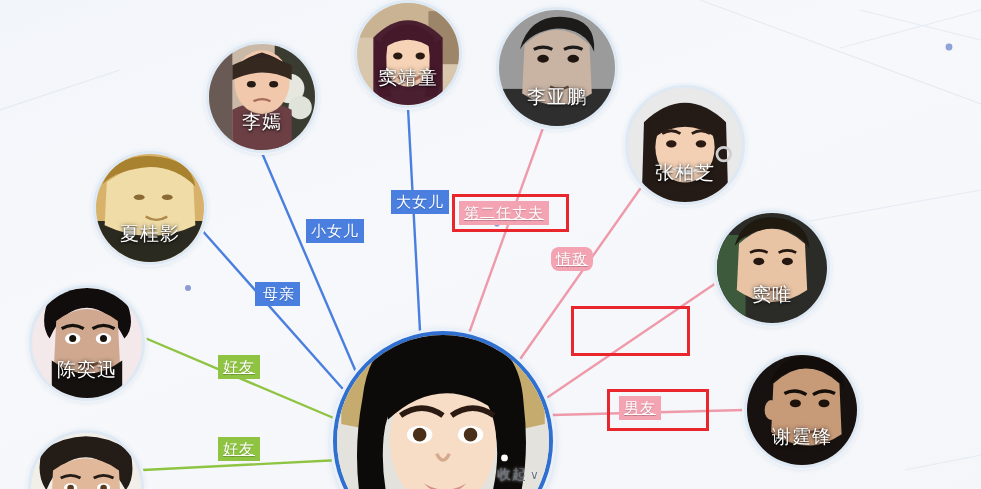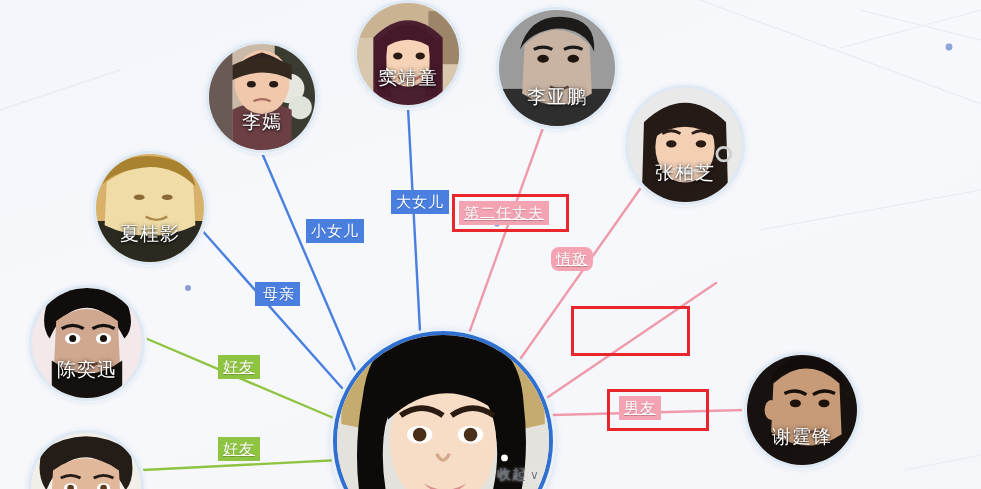--- a/index.html
+++ b/index.html
@@ -185,20 +185,34 @@
       <path d="M30 40 Q38 35 46 40" stroke="#2b1d16" stroke-width="2.4" fill="none"></path>
       <path d="M56 40 Q64 35 72 40" stroke="#2b1d16" stroke-width="2.4" fill="none"></path>
       <ellipse cx="38" cy="49" rx="4.6" ry="3.2" fill="#2a1a12"></ellipse>
       <ellipse cx="64" cy="49" rx="4.6" ry="3.2" fill="#2a1a12"></ellipse>
       <path d="M38 70 Q51 80 64 70 Q51 74 38 70Z" fill="#fff"></path>
       <circle cx="84" cy="58" r="6" fill="none" stroke="#cfcfcf" stroke-width="2.4"></circle>
     </svg>
     <span class="nm">张柏芝</span>
   </div>
 
+  <div class="node" style="left:714px; top:210px; width:116px; height:116px;">
+    <svg class="photo" viewBox="0 0 100 100" preserveAspectRatio="xMidYMid slice">
+      <rect width="100" height="100" fill="#2b2b28"></rect>
+      <rect x="0" y="20" width="26" height="80" fill="#3d5a3c"></rect>
+      <path d="M20 28 Q50 0 80 28 L82 70 Q50 92 18 70 Z" fill="#e8c3a4"></path>
+      <path d="M16 30 Q24 2 52 4 Q82 6 84 32 Q72 14 50 14 Q26 16 16 30Z" fill="#20190f"></path>
+      <ellipse cx="38" cy="44" rx="5" ry="3.4" fill="#231710"></ellipse>
+      <ellipse cx="64" cy="44" rx="5" ry="3.4" fill="#231710"></ellipse>
+      <path d="M30 36 Q38 32 46 36" stroke="#231710" stroke-width="2.4" fill="none"></path>
+      <path d="M56 36 Q64 32 72 36" stroke="#231710" stroke-width="2.4" fill="none"></path>
+      <path d="M44 68 Q52 72 60 68" stroke="#9b6a56" stroke-width="2.2" fill="none"></path>
+    </svg>
+    <span class="nm">窦唯</span>
+  </div>
 
   <div class="node" style="left:744px; top:352px; width:116px; height:116px;">
     <svg class="photo" viewBox="0 0 100 100" preserveAspectRatio="xMidYMid slice">
       <rect width="100" height="100" fill="#17120f"></rect>
       <path d="M24 26 Q54 -2 84 26 L86 72 Q54 94 22 70 Z" fill="#c79a78"></path>
       <path d="M20 28 Q30 -2 58 2 Q88 6 88 30 Q76 12 52 12 Q30 14 20 28Z" fill="#120d0a"></path>
       <ellipse cx="44" cy="44" rx="5" ry="3.6" fill="#1c120b"></ellipse>
       <ellipse cx="70" cy="44" rx="5" ry="3.6" fill="#1c120b"></ellipse>
       <path d="M34 35 Q44 30 54 36" stroke="#140e09" stroke-width="3" fill="none"></path>
       <path d="M60 36 Q70 30 80 35" stroke="#140e09" stroke-width="3" fill="none"></path>

